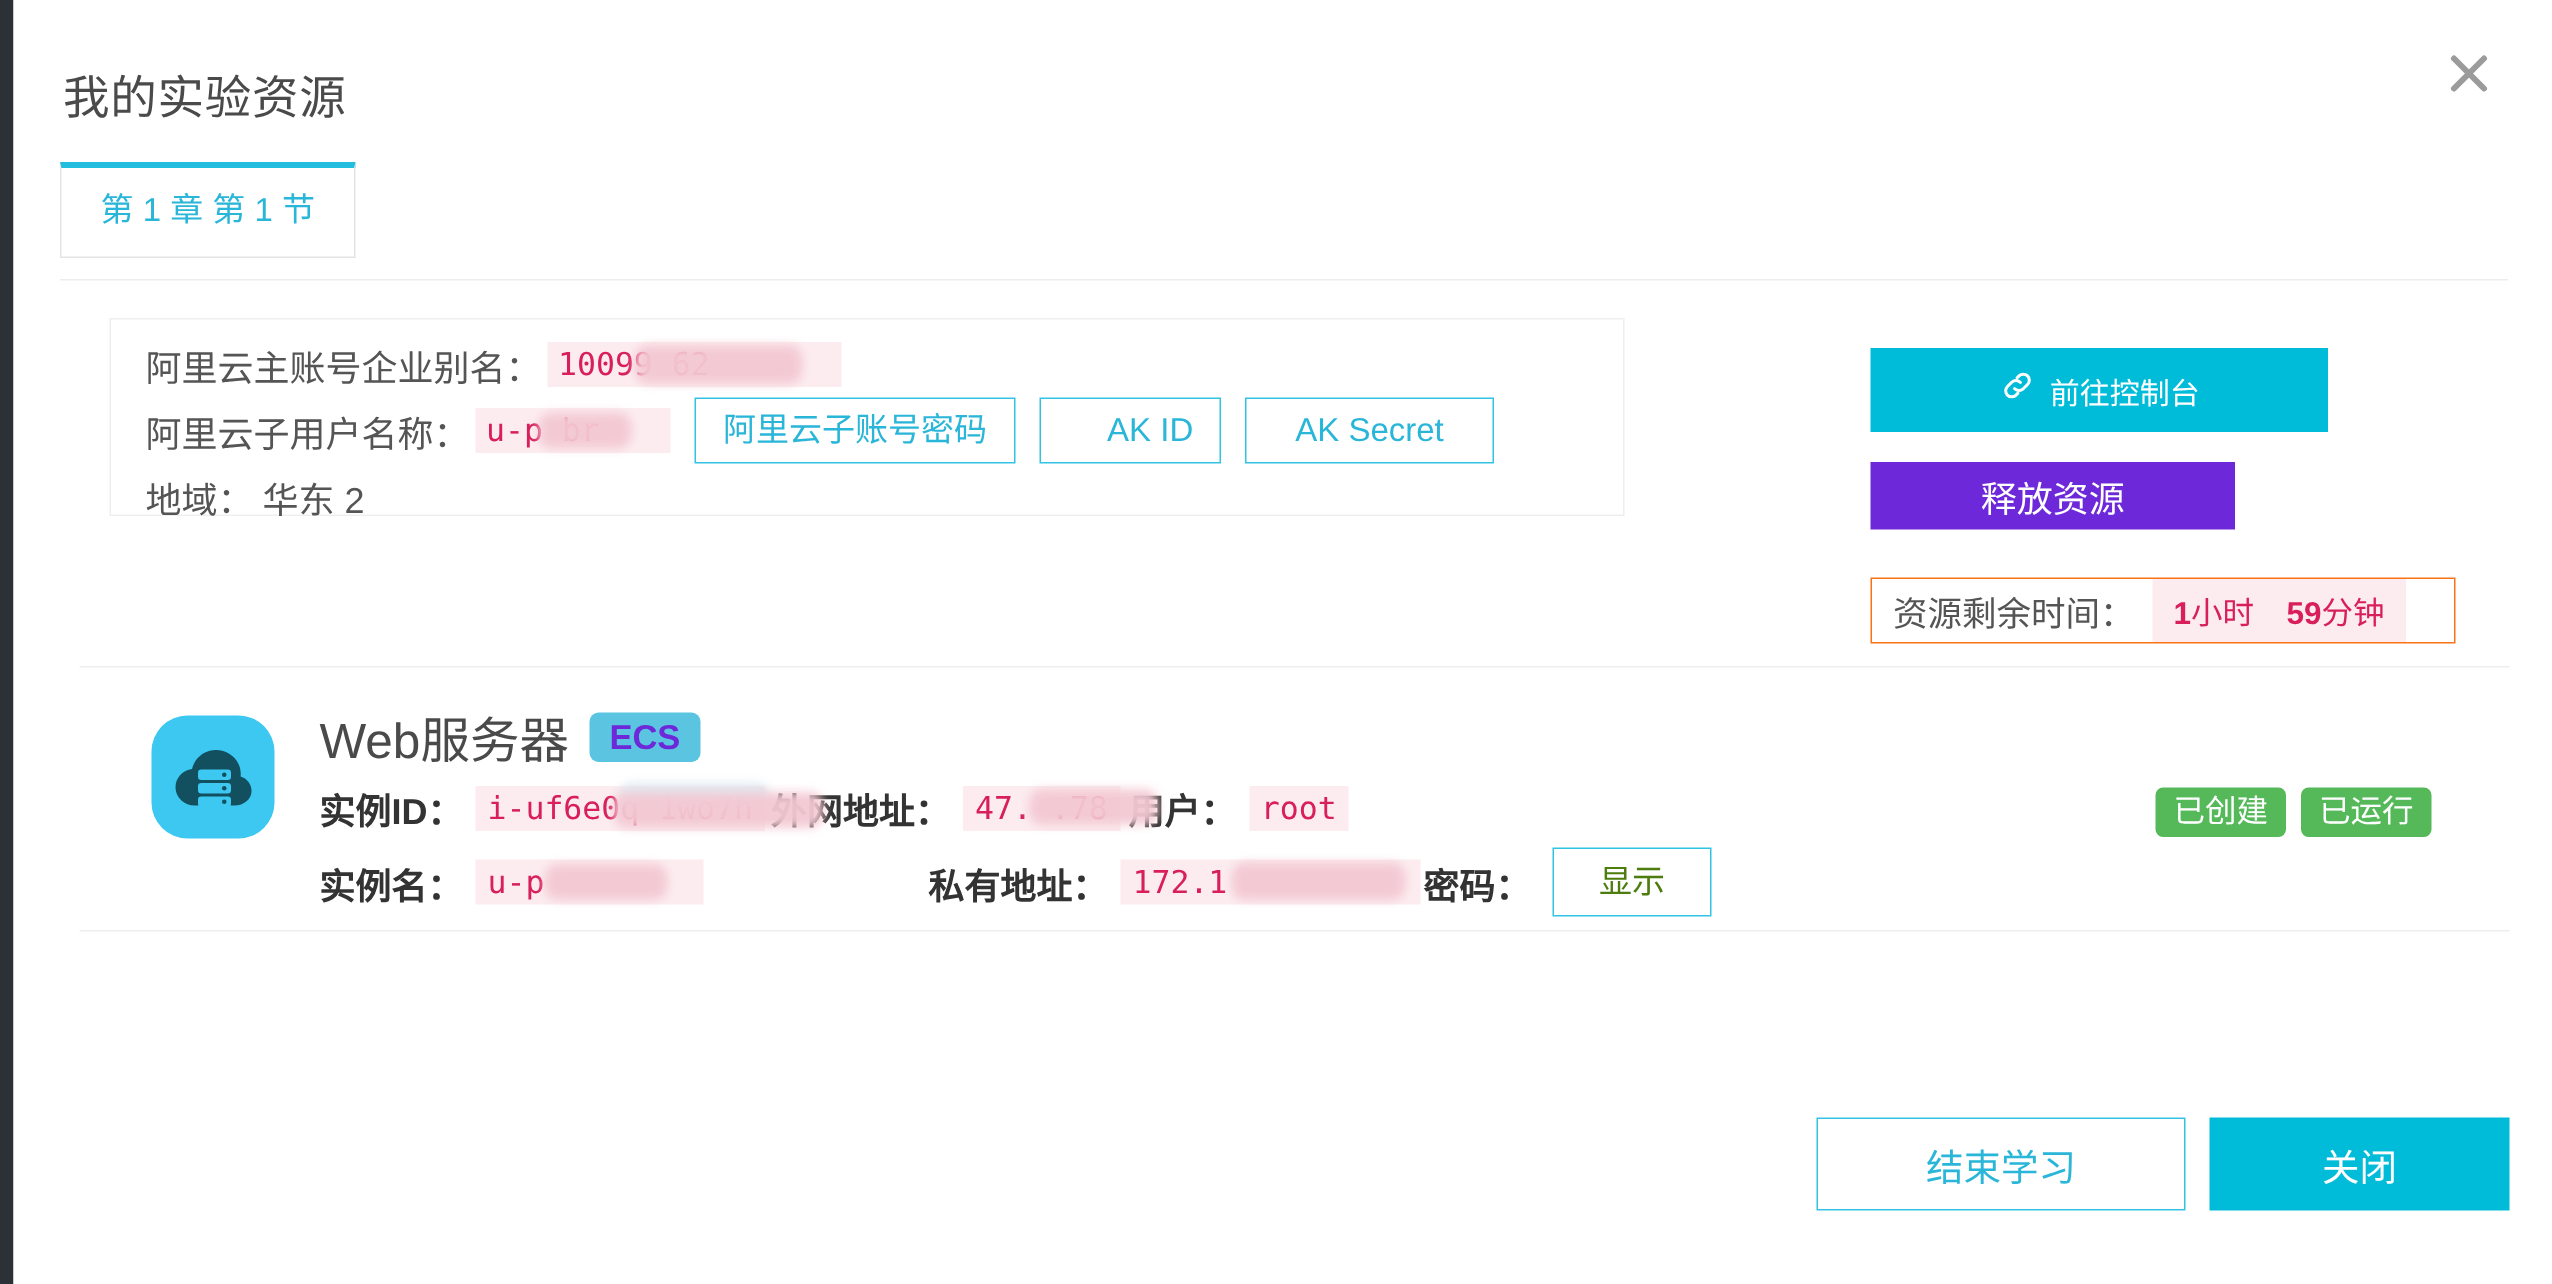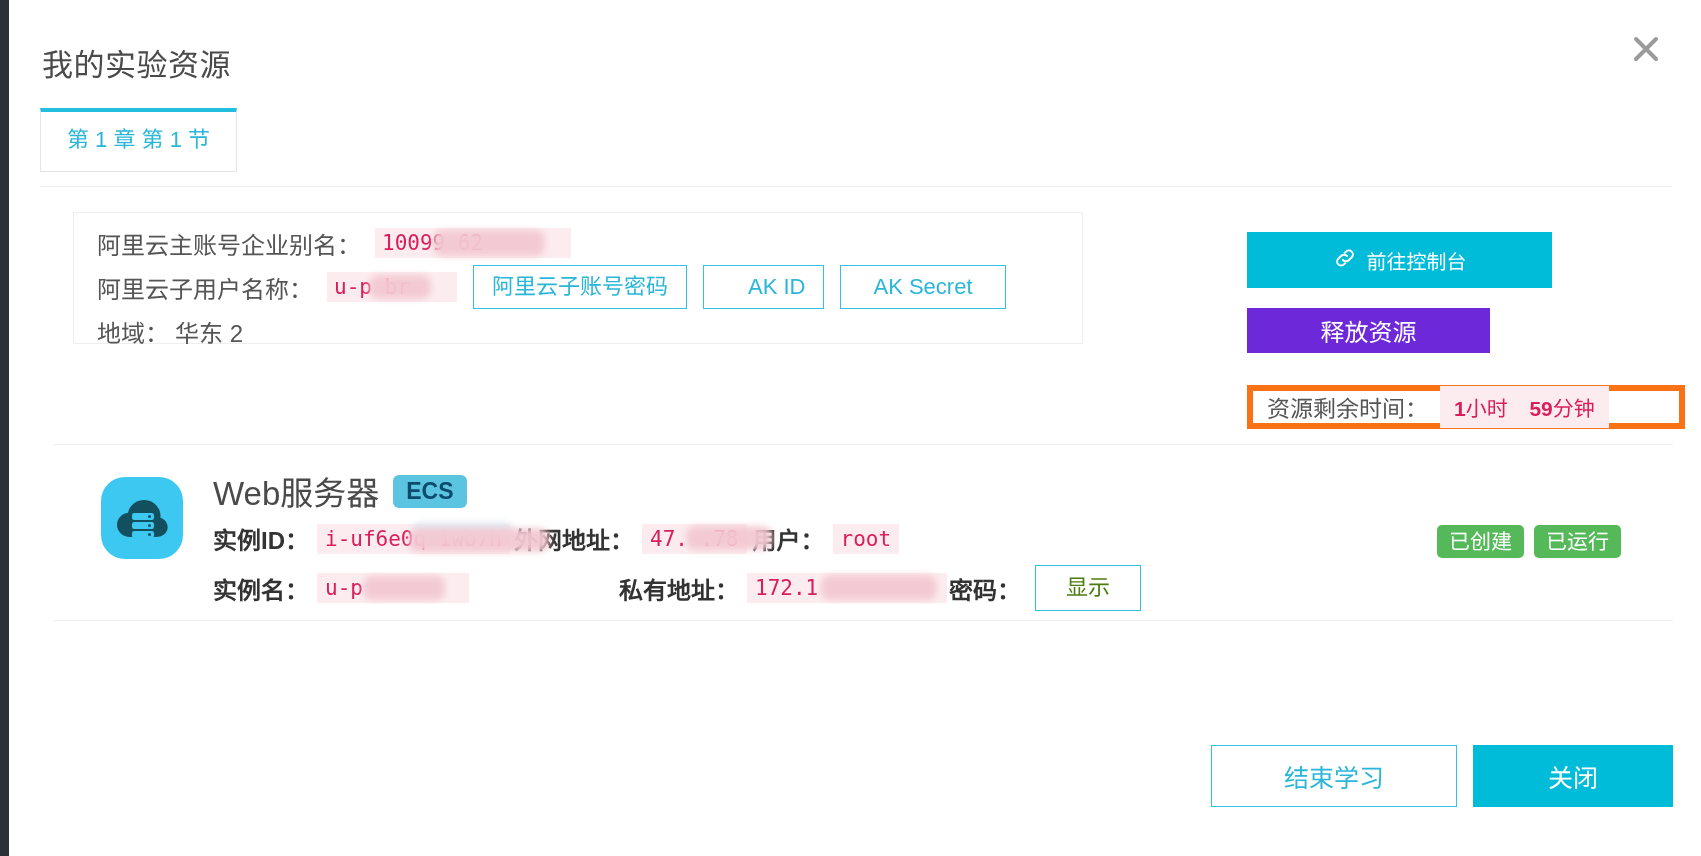--- a/index.html
+++ b/index.html
@@ -102,21 +102,21 @@
   .info-label {
     font-size: 24px;
     color: #555555;
   }
   .val-pink {
     font-family: "DejaVu Sans Mono", "Liberation Mono", monospace;
     font-size: 21px;
     color: #d81e5b;
     background: #fcecef;
     padding: 3px 7px;
-    margin-left: 14px;
+    margin-left: 4px;
     display: inline-block;
     position: relative;
   }
   
   .mask {
     position: absolute;
     background: #f3c9d3;
     border-radius: 9px;
     filter: blur(3.2px);
     opacity: .95;
@@ -156,22 +156,22 @@
     color: #ffffff;
     font-size: 24px;
     display: flex; align-items: center; justify-content: center;
     border: none;
     cursor: pointer;
   }
 
   .time-box {
     position: absolute;
     left: 1238px; top: 385px;
-    width: 438px; height: 44px;
-    border: 6px solid #f97316;
+    width: 390px; height: 44px;
+    border: 1px solid #f97316;
     background: #ffffff;
     display: flex;
     align-items: center;
     padding-left: 14px;
     white-space: nowrap;
   }
   .time-label { font-size: 23px; color: #555555; }
   .time-val {
     font-size: 21px;
     color: #d81e5b;
@@ -207,21 +207,21 @@
 
   .res-title {
     position: absolute;
     left: 160px; top: 22px;
     display: flex; align-items: center; gap: 14px;
     white-space: nowrap;
   }
   .res-name { font-size: 33px; color: #4a4a4a; }
   .res-badge {
     background: #5bc4e0;
-    color: #0c4a6e;
+    color: #6d28d9;
     font-size: 23px;
     font-weight: bold;
     padding: 5px 13px;
     border-radius: 6px;
     line-height: 1;
   }
 
   .res-detail {
     position: absolute;
     left: 160px;

